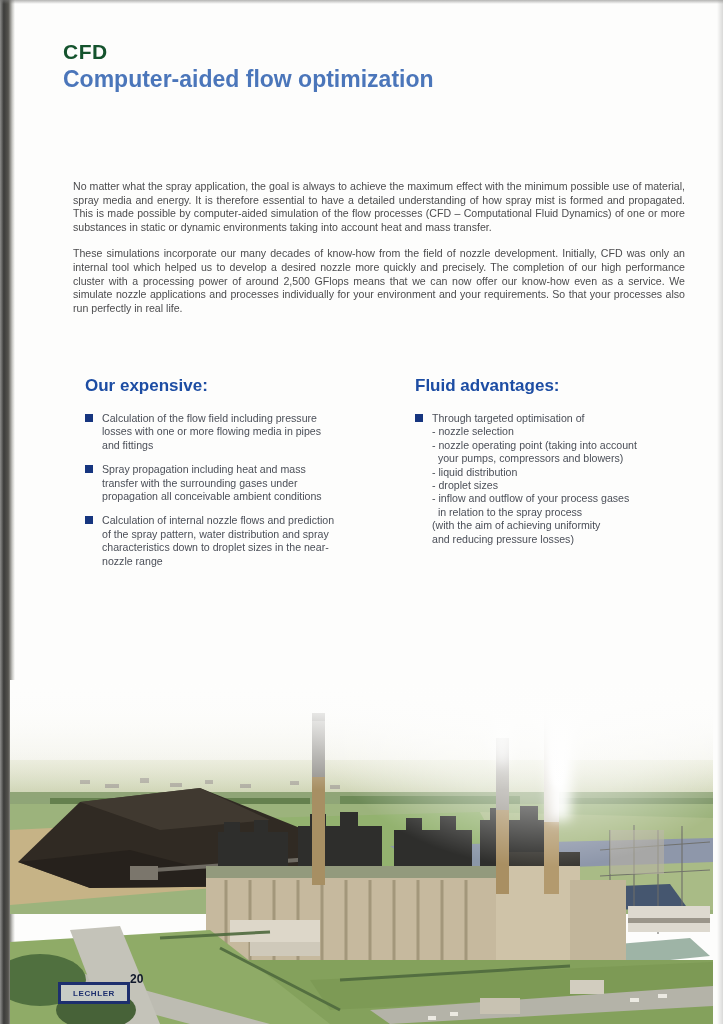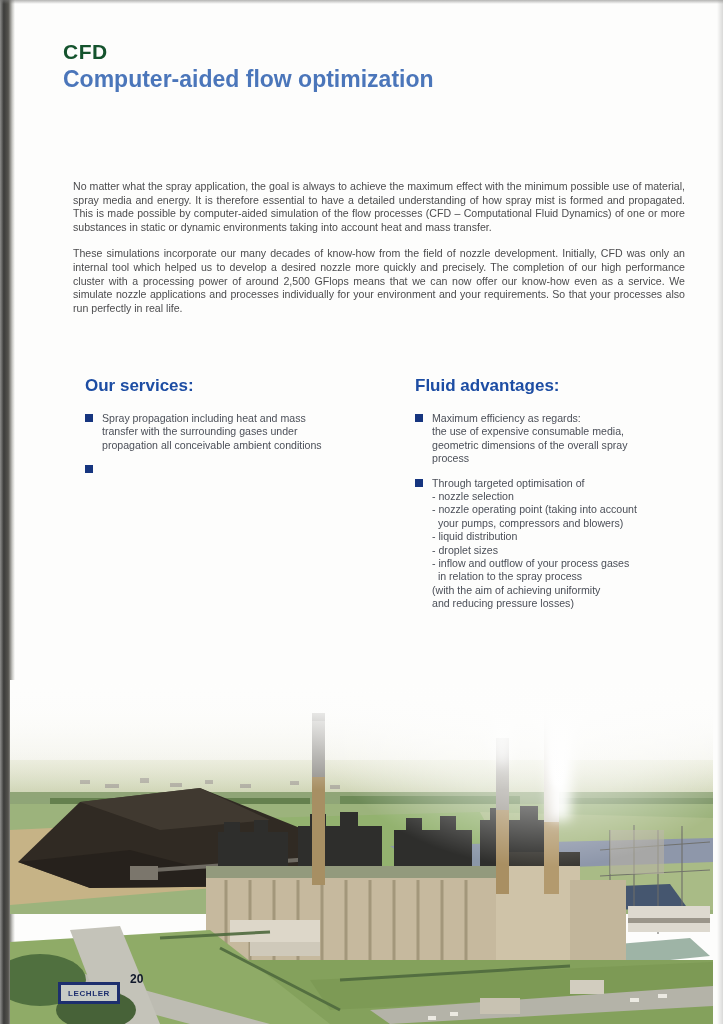--- a/index.html
+++ b/index.html
@@ -32,21 +32,21 @@
   ul.blist li .sq{position:absolute;left:0;top:2px;width:8px;height:8px;background:#16357f;}
   .col-advantages .txt{white-space:pre-wrap;}
   
   .photo{position:absolute;left:10px;right:10px;top:680px;bottom:0;margin:0;}
   .photo svg{display:block;width:100%;height:100%;}
   .photo-fade{position:absolute;left:0;right:0;top:0;height:110px;
     background:linear-gradient(180deg,#fdfdfc 0%,rgba(253,253,252,.85) 30%,rgba(253,253,252,0) 100%);}
   .photo-glare{position:absolute;left:0;right:0;top:0;bottom:0;
     background:radial-gradient(ellipse 340px 260px at 76% 0%,rgba(255,255,255,.95) 0%,rgba(255,255,255,.45) 45%,rgba(255,255,255,0) 72%);}
   
-  .logo{position:absolute;left:48px;top:302px;width:62px;height:22px;background:#c8ccc6;
+  .logo{position:absolute;left:48px;top:302px;width:72px;height:22px;background:#c8ccc6;
     border:3px solid #1d2f6e;display:flex;align-items:center;justify-content:center;box-sizing:border-box;}
   .logo span{font-size:8px;font-weight:bold;color:#1d2f6e;letter-spacing:.6px;}
   .pagenum{position:absolute;left:120px;top:292px;font-size:12px;font-weight:bold;color:#0f172a;}
 </style>
 </head>
 <body>
 
 <div class="page">
 
   <div class="binding-edge"></div>
@@ -58,43 +58,41 @@
     <h2>Computer-aided flow optimization</h2>
   </header>
 
   <section class="intro">
     <p>No matter what the spray application, the goal is always to achieve the maximum effect with the minimum possible use of material, spray media and energy. It is therefore essential to have a detailed understanding of how spray mist is formed and propagated. This is made possible by computer-aided simulation of the flow processes (CFD – Computational Fluid Dynamics) of one or more substances in static or dynamic environments taking into account heat and mass transfer.</p>
     <p>These simulations incorporate our many decades of know-how from the field of nozzle development. Initially, CFD was only an internal tool which helped us to develop a desired nozzle more quickly and precisely. The completion of our high performance cluster with a processing power of around 2,500 GFlops means that we can now offer our know-how even as a service. We simulate nozzle applications and processes individually for your environment and your requirements. So that your processes also run perfectly in real life.</p>
   </section>
 
   <section class="cols">
     <div class="col col-services">
-      <h3>Our services:</h3>
+      <h3>Our expensive:</h3>
       <ul class="blist">
         <li>
           <span class="sq"></span>
+          <span class="txt">Calculation of the flow field including pressure losses with one or more flowing media in pipes and fittings</span>
         </li>
         <li>
           <span class="sq"></span>
           <span class="txt">Spray propagation including heat and mass transfer with the surrounding gases under propagation all conceivable ambient conditions</span>
         </li>
         <li>
           <span class="sq"></span>
+          <span class="txt">Calculation of internal nozzle flows and prediction of the spray pattern, water distribution and spray characteristics down to droplet sizes in the near-nozzle range</span>
         </li>
       </ul>
     </div>
     <div class="col col-advantages">
       <h3>Fluid advantages:</h3>
       <ul class="blist">
         <li>
           <span class="sq"></span>
-          <span class="txt">Maximum efficiency as regards:
-the use of expensive consumable media,
-geometric dimensions of the overall spray
-process</span>
         </li>
         <li>
           <span class="sq"></span>
           <span class="txt">Through targeted optimisation of
 - nozzle selection
 - nozzle operating point (taking into account
   your pumps, compressors and blowers)
 - liquid distribution
 - droplet sizes
 - inflow and outflow of your process gases

